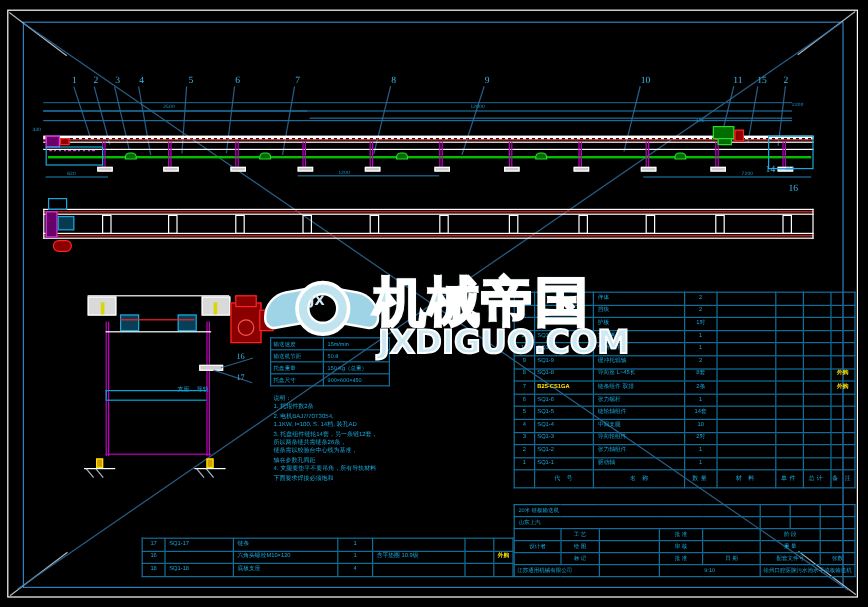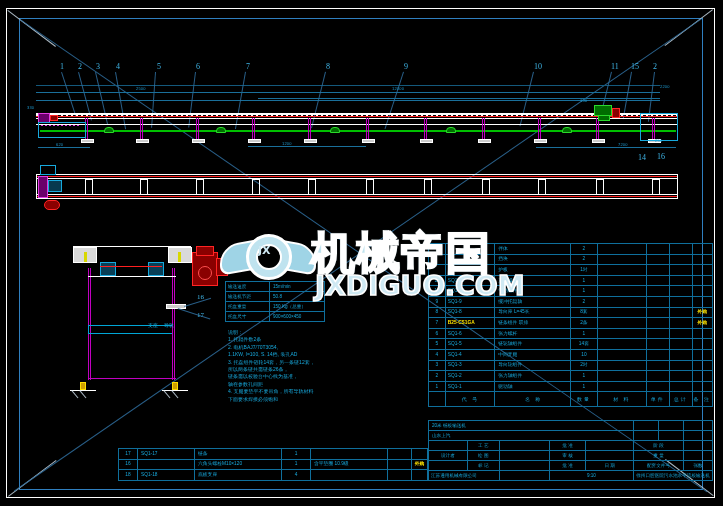--- a/index.html
+++ b/index.html
@@ -219,21 +219,21 @@
   <div class="leadnum" style="left:157px;top:62px;">5</div>
   <div class="leadnum" style="left:196px;top:62px;">6</div>
   <div class="leadnum" style="left:246px;top:62px;">7</div>
   <div class="leadnum" style="left:326px;top:62px;">8</div>
   <div class="leadnum" style="left:404px;top:62px;">9</div>
   <div class="leadnum" style="left:534px;top:62px;">10</div>
   <div class="leadnum" style="left:611px;top:62px;">11</div>
   <div class="leadnum" style="left:631px;top:62px;">15</div>
   <div class="leadnum" style="left:653px;top:62px;">2</div>
 
-  <div class="leadnum" style="left:638px;top:153px;">14</div>
+  <div class="leadnum" style="left:638px;top:136px;">14</div>
   <div class="leadnum" style="left:657px;top:152px;">16</div>
 
   <div>
     <div class="ln ln-w" style="left:36px;top:174px;width:642px;"></div>
     <div class="ln ln-r" style="left:36px;top:176px;width:642px;"></div>
     <div class="ln ln-w" style="left:36px;top:178px;width:642px;"></div>
     <div class="ln ln-w" style="left:36px;top:194px;width:642px;"></div>
     <div class="ln ln-r" style="left:36px;top:196px;width:642px;"></div>
     <div class="ln ln-w" style="left:36px;top:198px;width:642px;"></div>
     <div class="ln-v ln-w" style="left:36px;top:174px;height:25px;"></div>

